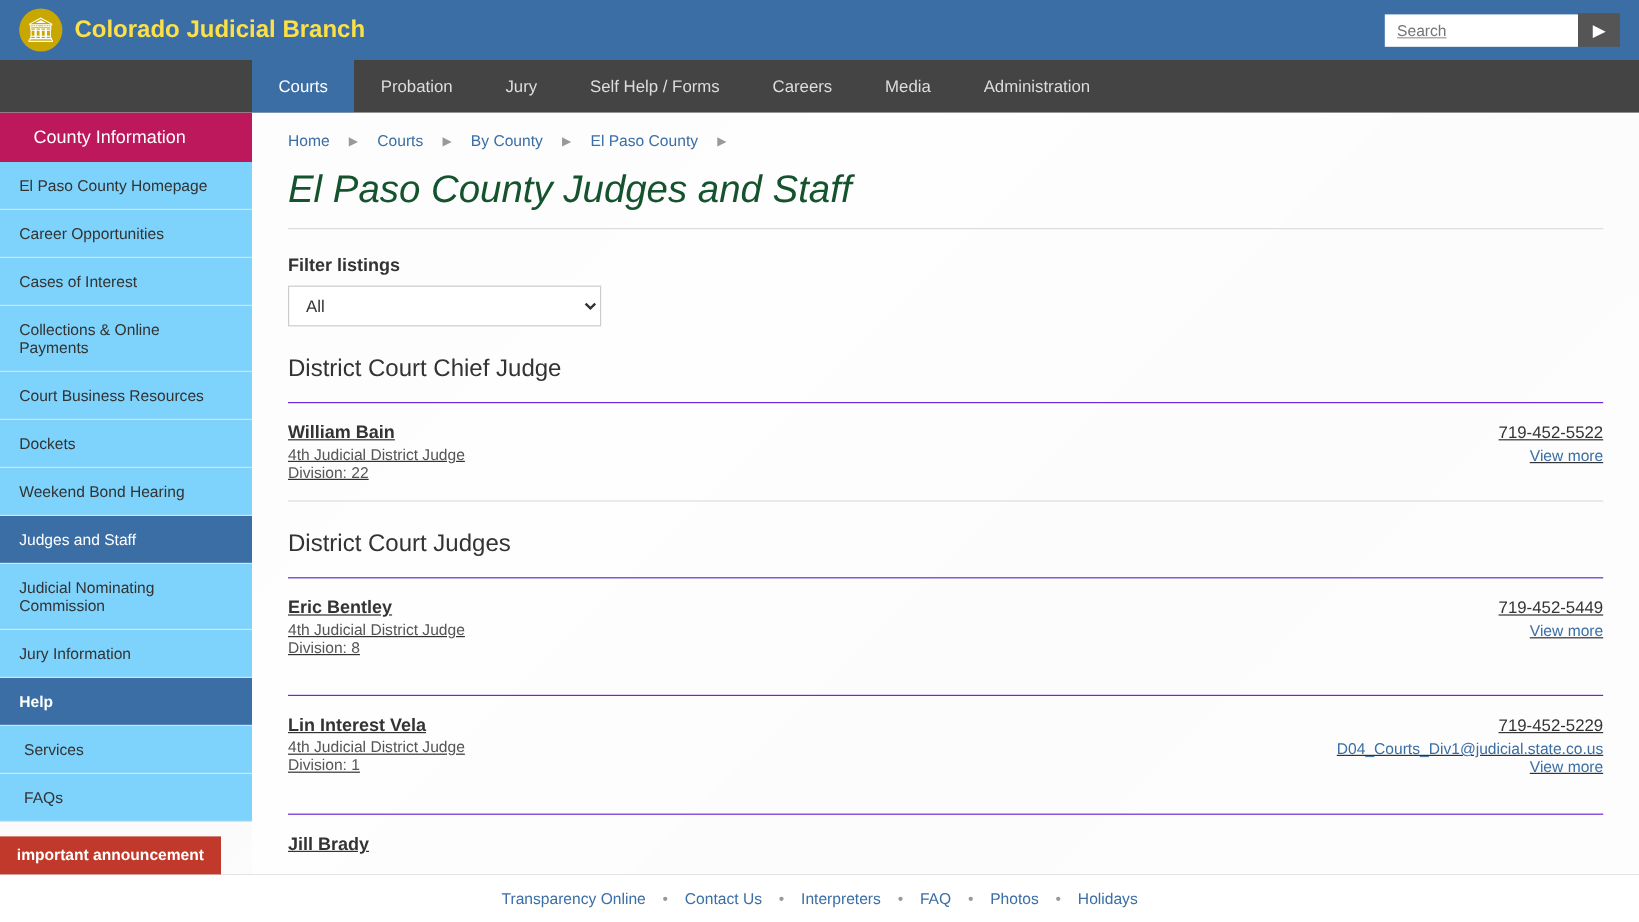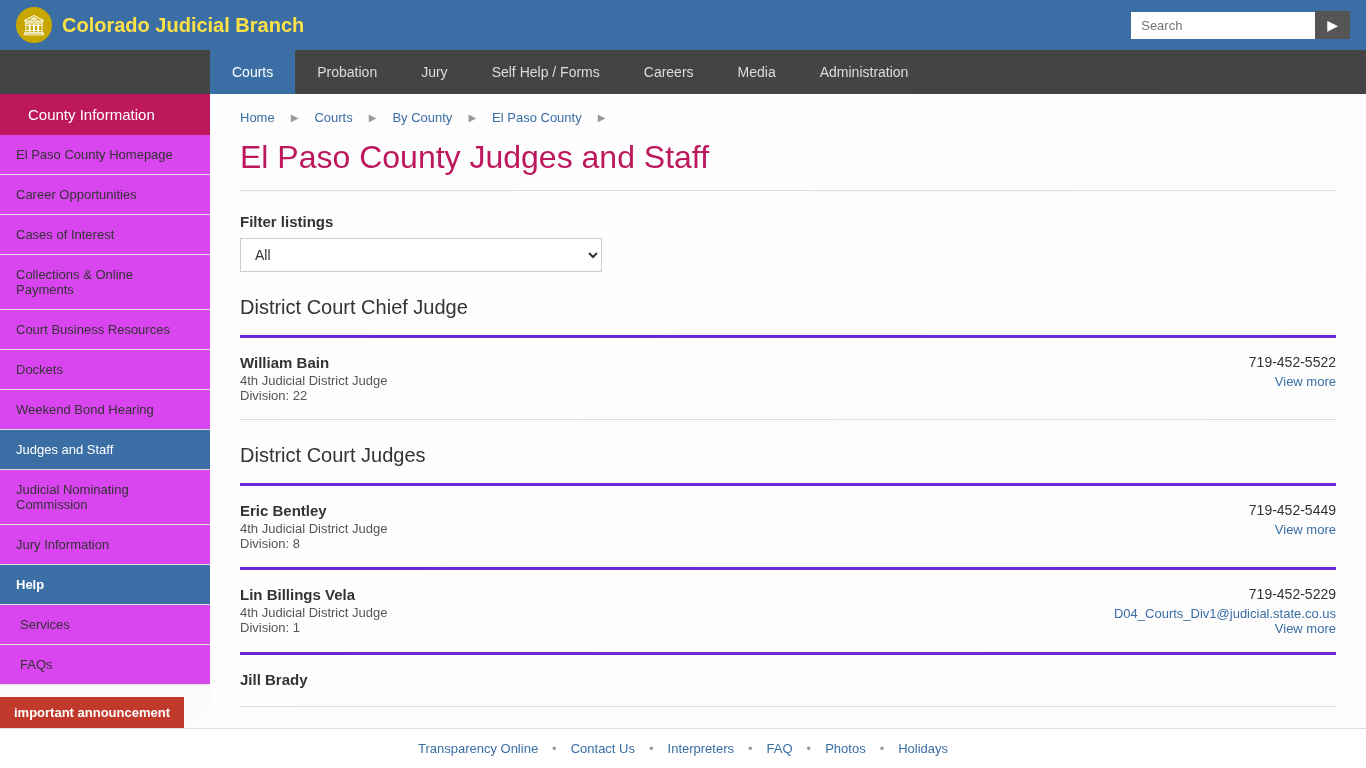--- a/index.html
+++ b/index.html
@@ -34,23 +34,24 @@
     }
     .header-search {
       margin-left: auto;
       display: flex;
       align-items: center;
     }
     .search-input {
       padding: 6px 10px;
       border: none;
       font-size: 13px;
-      width: 184px;
+      width: 161px;
       color: #999;
       background: #fff;
+      text-decoration: underline;
     }
     .search-btn {
       background: #555;
       border: none;
       padding: 6px 12px;
       cursor: pointer;
       color: #fff;
       font-size: 14px;
     }
 
@@ -108,21 +109,21 @@
       font-weight: normal;
     }
     .sidebar-item {
       display: block;
       padding: 12px 16px;
       color: #333;
       text-decoration: none;
       border-bottom: 1px solid #e0e0e0;
       font-size: 13px;
       cursor: pointer;
-      background: #d946ef;
+      background: #7dd3fc;
     }
     .sidebar-item.active {
       background: #3a6ea5;
       color: #fff;
     }
     .sidebar-item.sub {
       padding-left: 20px;
       font-size: 13px;
     }
 
@@ -148,56 +149,58 @@
     .breadcrumb a {
       color: #3a6ea5;
       text-decoration: none;
     }
     .breadcrumb-sep { color: #999; font-size: 10px; }
 
     
     .page-title {
       font-size: 32px;
       font-weight: normal;
-      color: #be185d;
+      color: #14532d;
       margin-bottom: 22px;
       border-bottom: 1px solid #ddd;
       padding-bottom: 14px;
+      font-style: italic;
     }
 
     
     .filter-section { margin-bottom: 24px; }
     .filter-label {
       font-size: 15px;
       font-weight: bold;
       margin-bottom: 8px;
     }
     .filter-select {
-      width: 362px;
+      width: 261px;
       padding: 7px 10px;
       border: 1px solid #ccc;
       font-size: 14px;
       color: #333;
       background: #fff;
       cursor: pointer;
     }
 
     
     .section-heading {
       font-size: 20px;
       font-weight: normal;
       color: #333;
       margin-bottom: 16px;
     }
 
     
     .staff-card {
-      border-top: 3px solid #6d28d9;
+      border-top: 1px solid #6d28d9;
       padding: 16px 0;
-      margin-bottom: 0;
+      margin-bottom: 16px;
+      text-decoration: underline;
     }
     .staff-card:last-child { border-bottom: 1px solid #ddd; }
     .staff-row {
       display: flex;
       justify-content: space-between;
       align-items: flex-start;
     }
     .staff-info {}
     .staff-name {
       font-weight: bold;
@@ -374,21 +377,21 @@
           <div class="staff-contact">
             <span class="staff-phone">719-452-5449</span>
             <a class="staff-viewmore">View more</a>
           </div>
         </div>
       </div>
 
       <div class="staff-card">
         <div class="staff-row">
           <div class="staff-info">
-            <div class="staff-name">Lin Billings Vela</div>
+            <div class="staff-name">Lin Interest Vela</div>
             <div class="staff-title">4th Judicial District Judge</div>
             <div class="staff-division">Division: 1</div>
           </div>
           <div class="staff-contact">
             <span class="staff-phone">719-452-5229</span>
             <a class="staff-email">D04_Courts_Div1@judicial.state.co.us</a>
             <a class="staff-viewmore">View more</a>
           </div>
         </div>
       </div>

